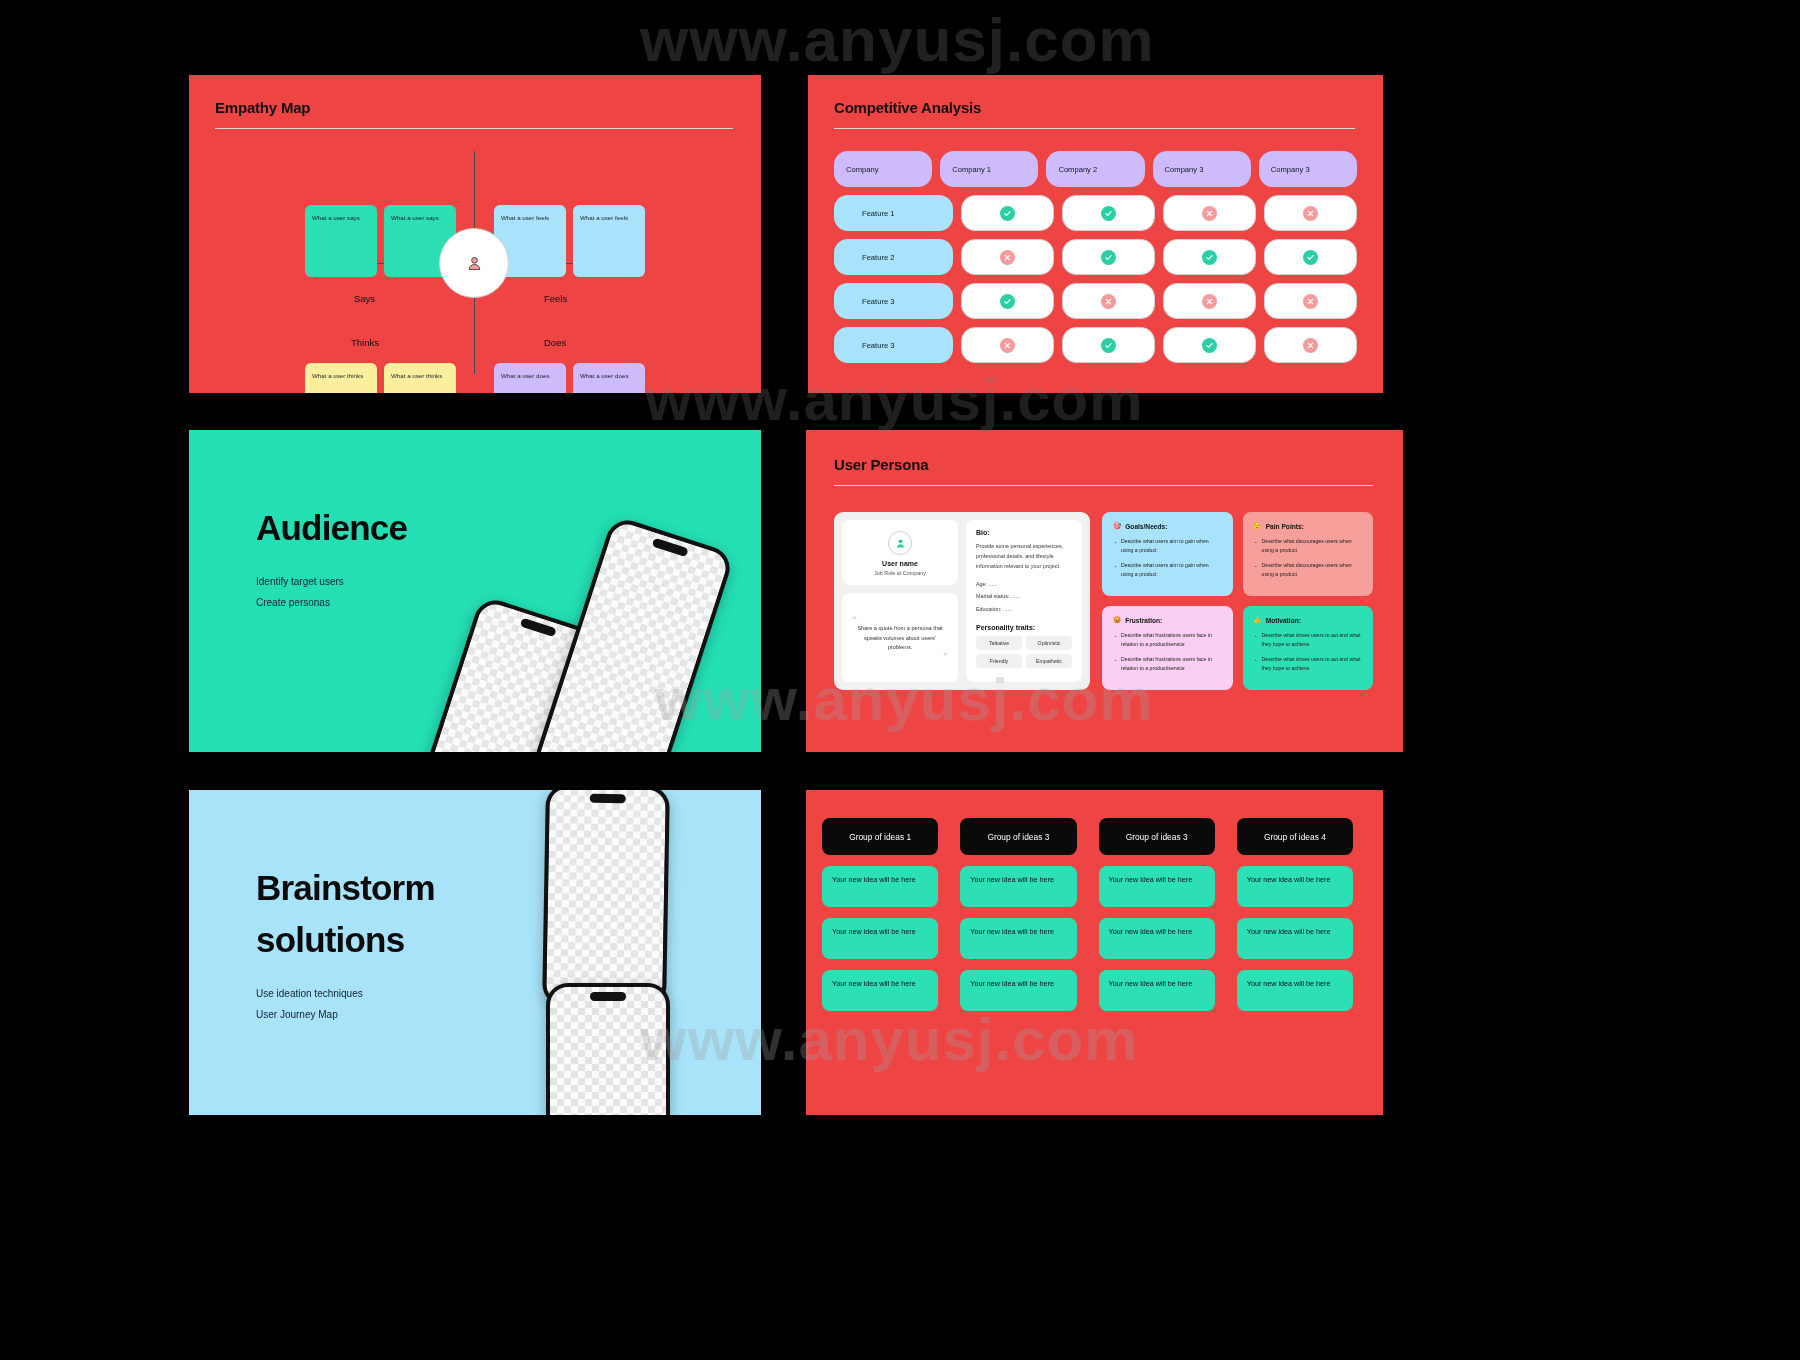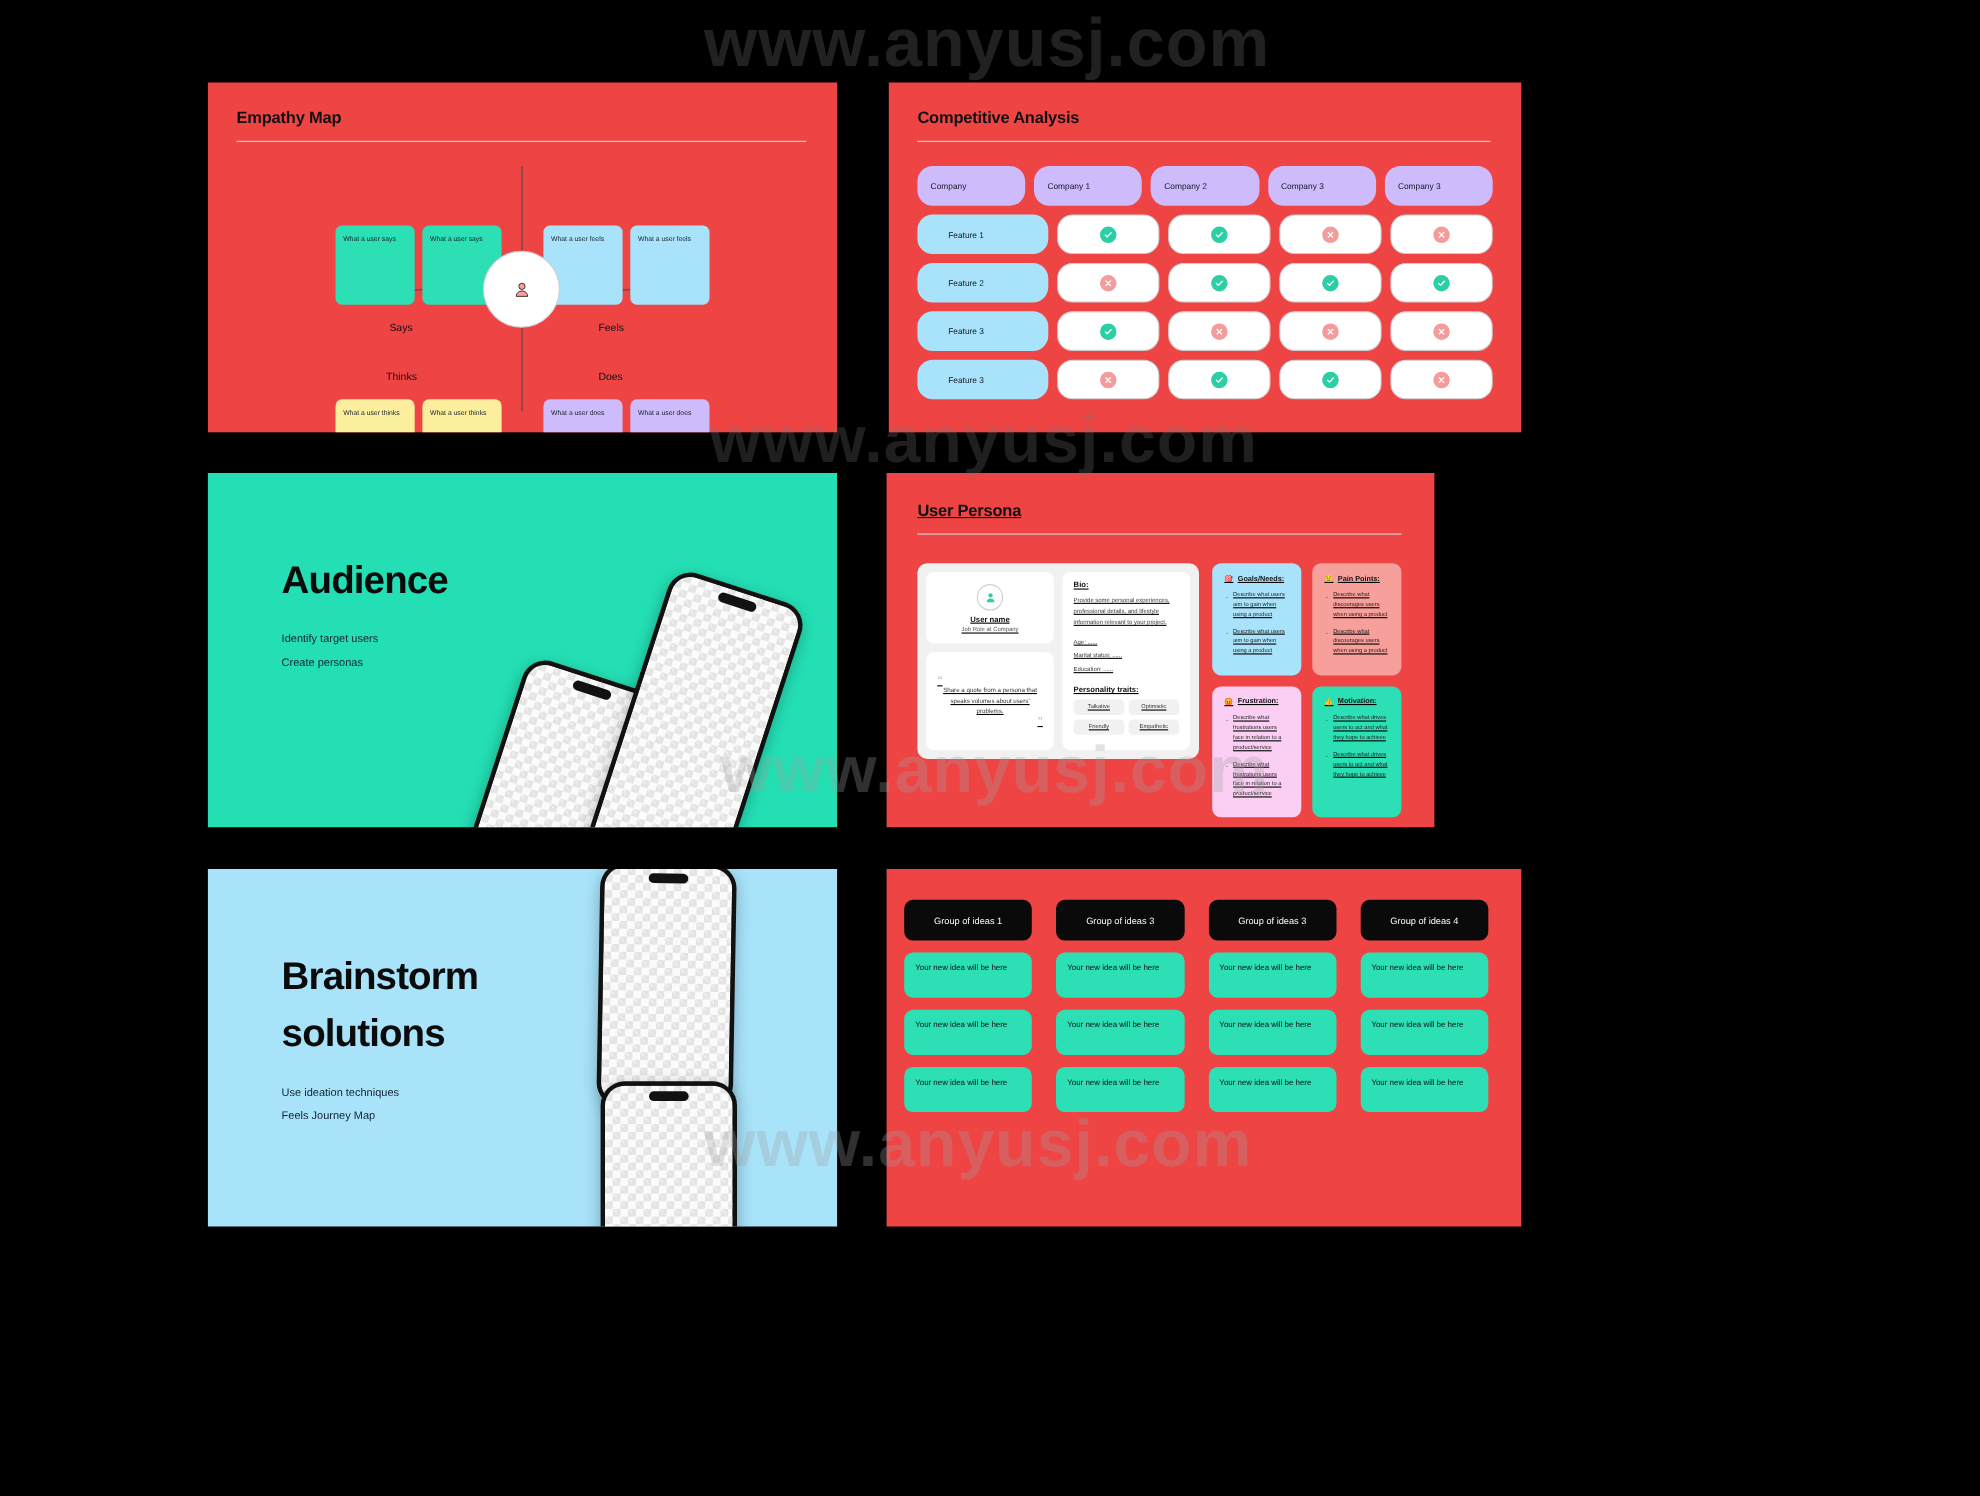--- a/index.html
+++ b/index.html
@@ -19,21 +19,21 @@
   .wm1 { top: 4px;   left: 640px;  font-size: 62px; color: rgba(255,255,255,0.13);}
   .wm2 { top: 365px; left: 645px;  font-size: 60px; color: rgba(120,120,120,0.26);}
   .wm3 { top: 665px; left: 655px;  font-size: 60px; color: rgba(160,160,160,0.30);}
   .wm4 { top: 1005px;left: 640px;  font-size: 60px; color: rgba(160,160,160,0.30);}
 
   
   .slide { position: absolute; background: #ef4444; overflow: hidden; }
   .s1 { left: 189px; top: 75px;  width: 572px; height: 318px; }
   .s2 { left: 808px; top: 75px;  width: 575px; height: 318px; }
   .s3 { left: 189px; top: 430px; width: 572px; height: 322px; background:#24dfb4; }
-  .s4 { left: 806px; top: 430px; width: 498px; height: 322px; text-decoration: underline; }
+  .s4 { left: 806px; top: 430px; width: 597px; height: 322px; }
   .s5 { left: 189px; top: 790px; width: 572px; height: 325px; background:#a8e3fa; }
   .s6 { left: 806px; top: 790px; width: 577px; height: 325px; }
 
   .slide-title {
     font-size: 15px; font-weight: 700; color: #111;
     letter-spacing: -0.2px;
   }
   .title-rule { height: 1px; background: #d8d8d8; }
 
   
@@ -439,21 +439,21 @@
       <div class="screen"></div>
     </div>
     <div class="phone p4">
       <div class="notch"></div>
       <div class="screen"></div>
     </div>
     <div class="body">
       <div class="big-title">Brainstorm</div>
       <div class="big-title">solutions</div>
       <div class="sub-line first">Use ideation techniques</div>
-      <div class="sub-line">Feels Journey Map</div>
+      <div class="sub-line">User Journey Map</div>
     </div>
   </div>
 
   <div class="slide s6">
     <div class="ide-wrap" id="ideations-wrap">
         <div class="ide-col">
           <div class="ide-head">Group of ideas 1</div>
           <div class="ide-card">Your new idea will be here</div>
           <div class="ide-card">Your new idea will be here</div>
           <div class="ide-card">Your new idea will be here</div>

